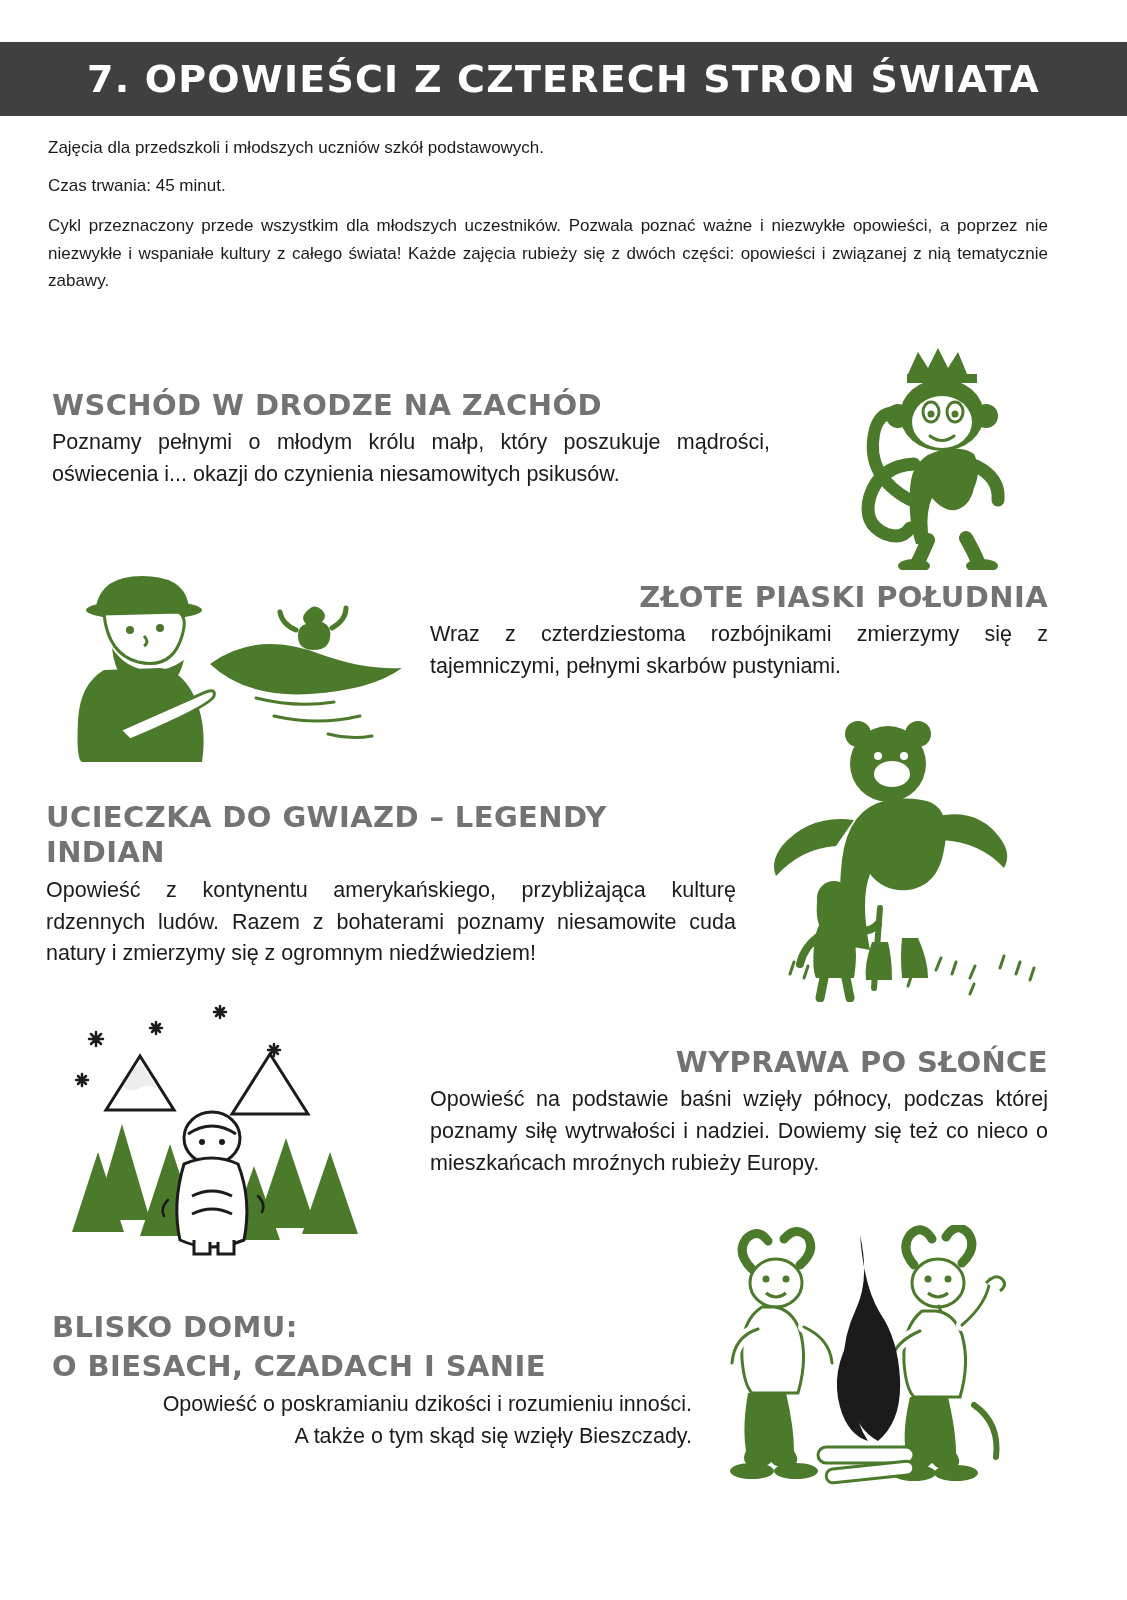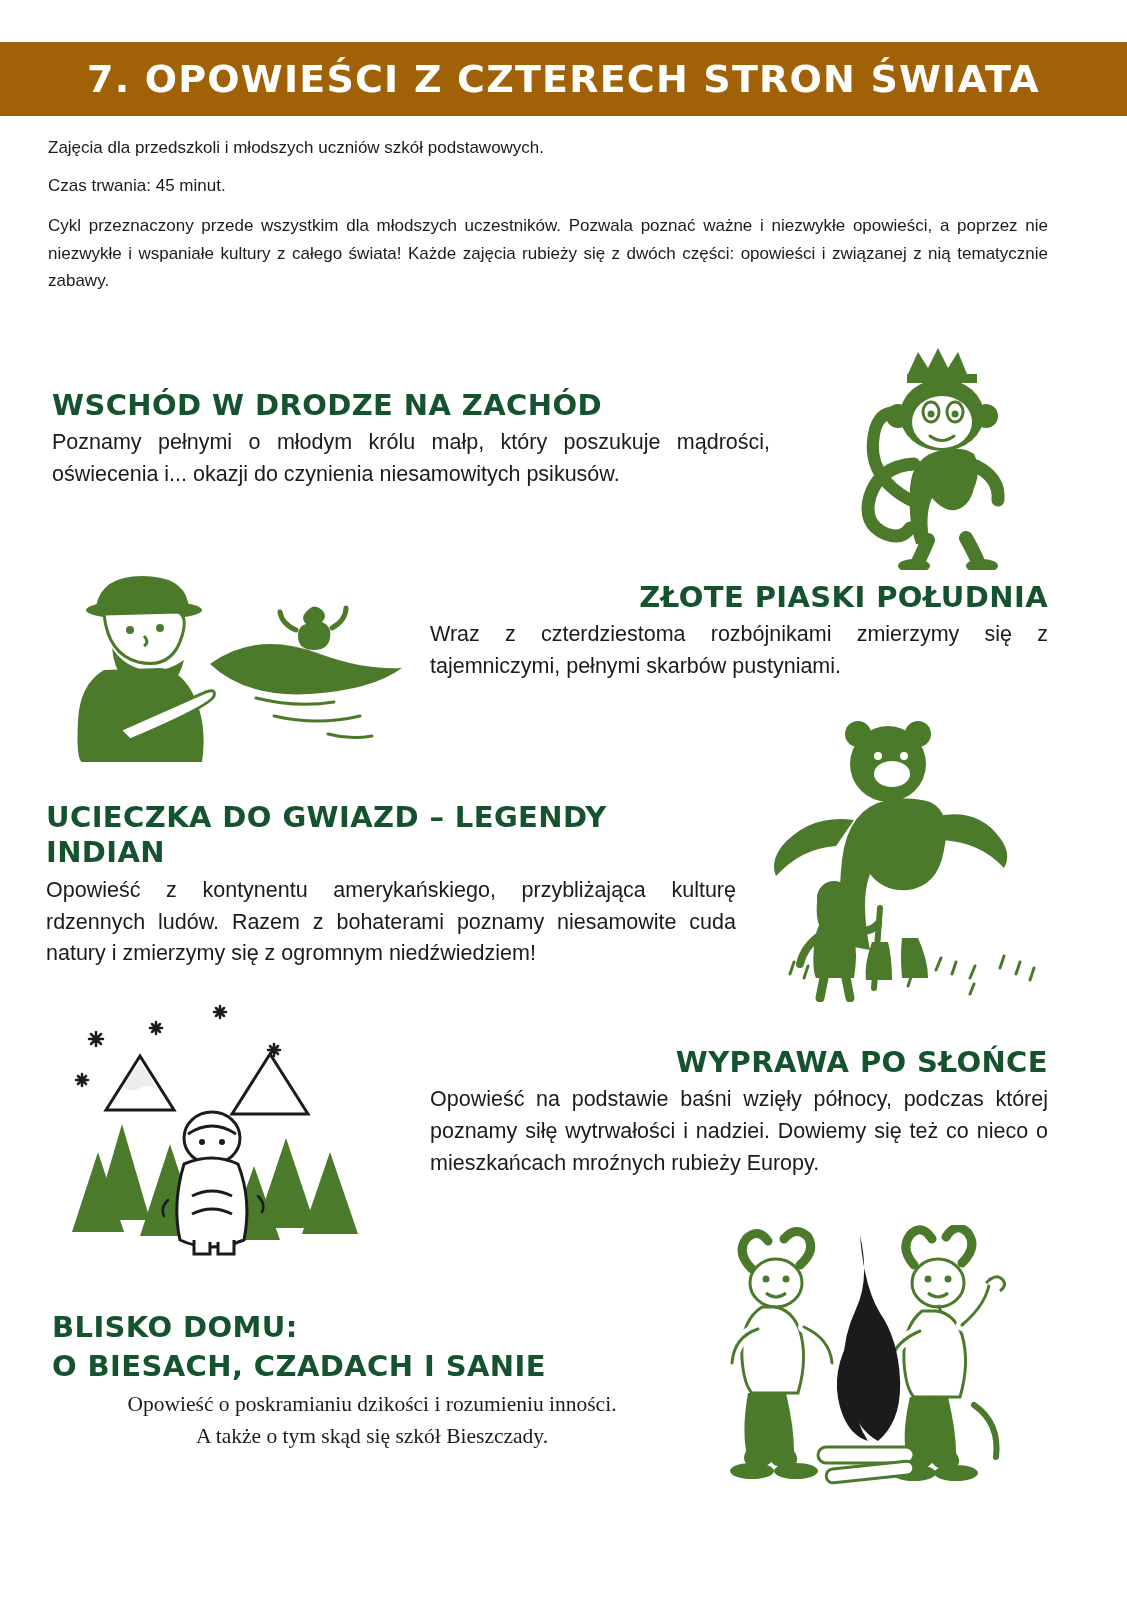--- a/index.html
+++ b/index.html
@@ -16,21 +16,21 @@
     overflow: hidden;
   }
 
   
   .banner {
     position: absolute;
     left: 0;
     top: 42px;
     width: 1127px;
     height: 74px;
-    background: #a16207;
+    background: #404040;
     display: flex;
     align-items: center;
     justify-content: center;
   }
   .banner-title {
     color: #ffffff;
     font-family: "DejaVu Sans", sans-serif;
     font-weight: 700;
     font-size: 38px;
     letter-spacing: 1.2px;
@@ -53,21 +53,21 @@
   }
   .intro p.justified {
     text-align: justify;
     line-height: 1.62;
     margin-bottom: 0;
   }
 
   .sec-head {
     font-family: "DejaVu Sans", sans-serif;
     font-weight: 700;
-    color: #14532d;
+    color: #737373;
     font-size: 29px;
     letter-spacing: 0.4px;
     text-transform: uppercase;
     margin: 0 0 4px 0;
     line-height: 1.22;
   }
   .sec-body {
     margin: 0;
     font-size: 21.5px;
     line-height: 1.48;
@@ -81,21 +81,21 @@
   .section { position: absolute; }
 
   
   #sec-east   { left: 52px;  top: 388px; width: 718px; }
   #sec-south  { left: 430px; top: 580px; width: 618px; text-align: right; }
   #sec-south .sec-body { text-align: justify; }
   #sec-stars  { left: 46px;  top: 800px; width: 690px; }
   #sec-sun    { left: 430px; top: 1045px; width: 618px; text-align: right; }
   #sec-sun .sec-body { text-align: justify; }
   #sec-home   { left: 52px;  top: 1310px; width: 640px; }
-  #sec-home .sec-body { text-align: center; font-family: Liberation Serif, serif; }
+  #sec-home .sec-body { text-align: right; }
 
   
   .illus { position: absolute; }
   .illus svg { display: block; }
 
   #ill-monkey   { left: 790px; top: 340px; }
   #ill-fisher   { left: 60px;  top: 552px; }
   #ill-bear     { left: 760px; top: 712px; }
   #ill-trees    { left: 60px;  top: 1000px; }
   #ill-devils   { left: 700px; top: 1225px; }
@@ -271,21 +271,21 @@
 
       <path d="M108 200 q-8 8 -4 16 M198 196 q8 8 4 16" fill="none" stroke="#1b1b1b" stroke-width="2.5" stroke-linecap="round"></path>
     </g>
   </svg>
 </div>
 
 <div class="section" id="sec-home">
   <h2 class="sec-head">BLISKO DOMU:</h2>
   <h2 class="sec-head">O BIESACH, CZADACH I SANIE</h2>
   <p class="sec-body">Opowieść o poskramianiu dzikości i rozumieniu inności.</p>
-  <p class="sec-body">A także o tym skąd się szkół Bieszczady.</p>
+  <p class="sec-body">A także o tym skąd się wzięły Bieszczady.</p>
 </div>
 
 <div class="illus" id="ill-devils">
   <svg width="330" height="290" viewBox="0 0 330 290" xmlns="http://www.w3.org/2000/svg">
     <g>
 
       <g>
         <path d="M52 44 q-16 -16 -6 -30 q12 -12 22 2" fill="none" stroke="#4b7a2b" stroke-width="9" stroke-linecap="round"></path>
         <path d="M100 40 q16 -14 8 -28 q-12 -12 -24 2" fill="none" stroke="#4b7a2b" stroke-width="9" stroke-linecap="round"></path>
         <ellipse cx="76" cy="58" rx="26" ry="24" fill="#ffffff" stroke="#4b7a2b" stroke-width="3"></ellipse>

